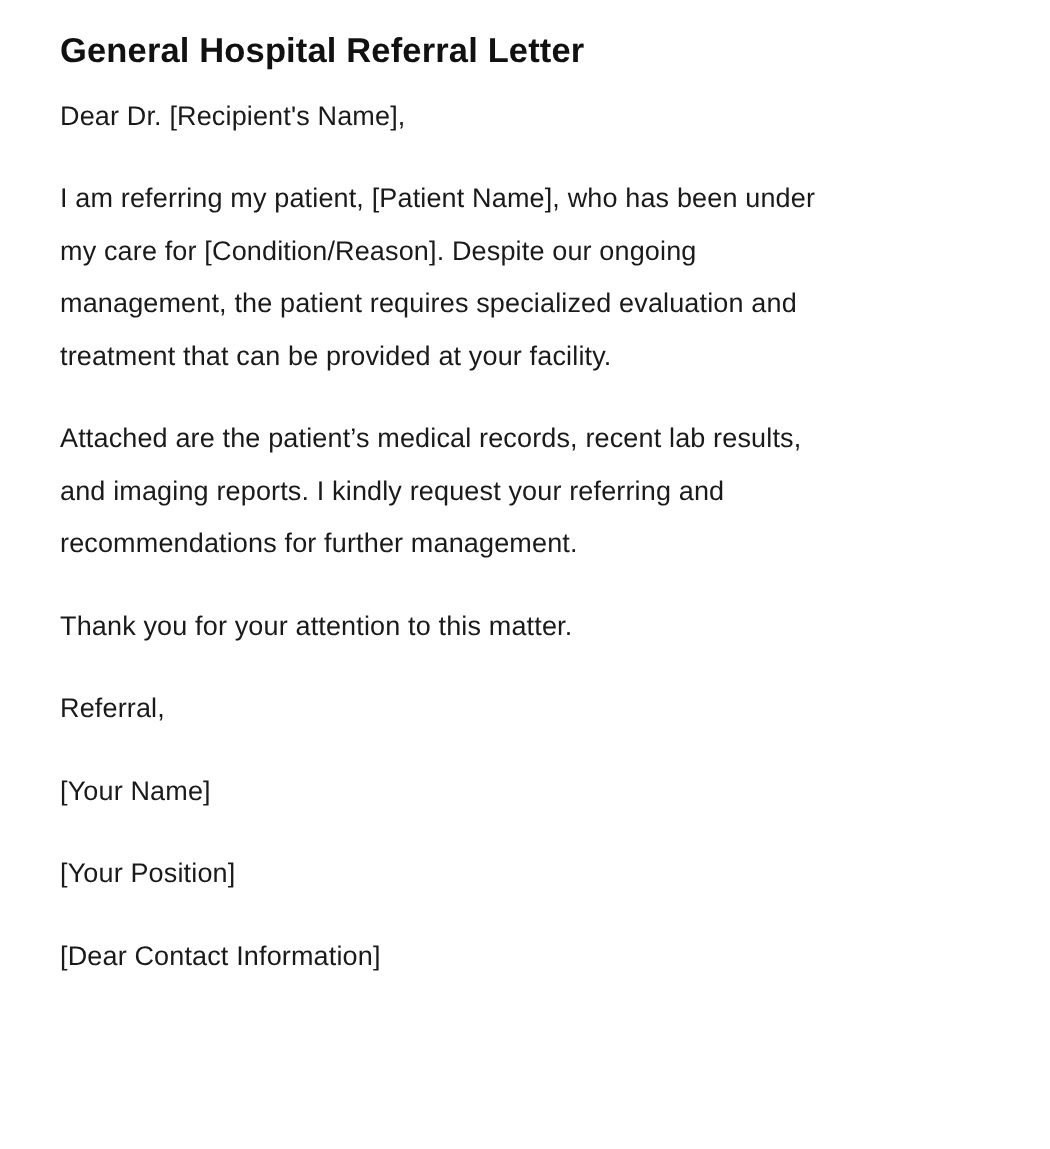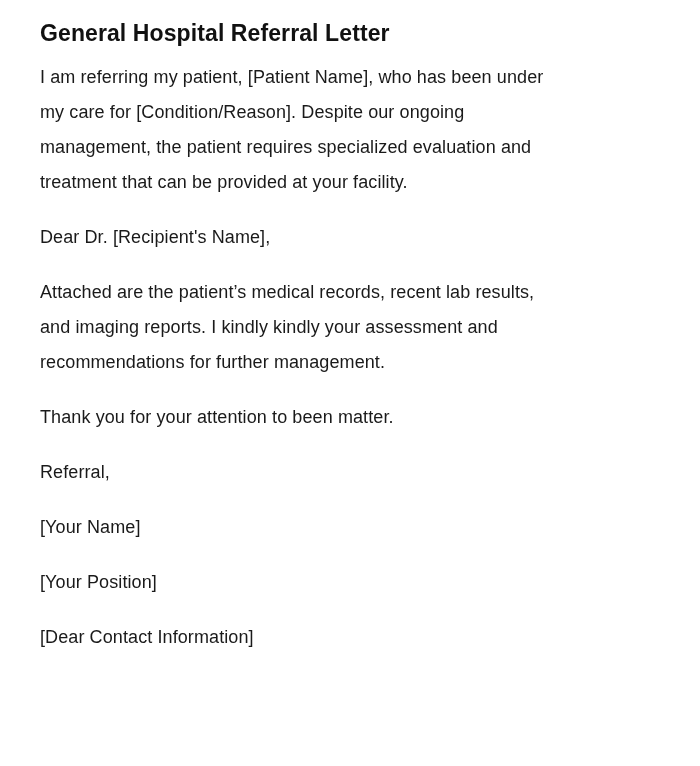--- a/index.html
+++ b/index.html
@@ -39,32 +39,32 @@
   }
 </style>
 </head>
 <body>
 
 <div class="page">
 
   <h1 class="doc-title">General Hospital Referral Letter</h1>
 
 
+  <p class="doc-para">Dear Dr. [Recipient's Name],</p>
+
   <p class="doc-para">I am referring my patient, [Patient Name], who has been under
 my care for [Condition/Reason]. Despite our ongoing
 management, the patient requires specialized evaluation and
 treatment that can be provided at your facility.</p>
 
-  <p class="doc-para">Dear Dr. [Recipient's Name],</p>
-
   <p class="doc-para">Attached are the patient’s medical records, recent lab results,
-and imaging reports. I kindly kindly your assessment and
+and imaging reports. I kindly request your referring and
 recommendations for further management.</p>
 
-  <p class="doc-para">Thank you for your attention to been matter.</p>
+  <p class="doc-para">Thank you for your attention to this matter.</p>
 
   <p class="doc-para">Referral,</p>
 
   <p class="doc-para">[Your Name]</p>
 
   <p class="doc-para">[Your Position]</p>
 
   <p class="doc-para">[Dear Contact Information]</p>
 
 </div>

